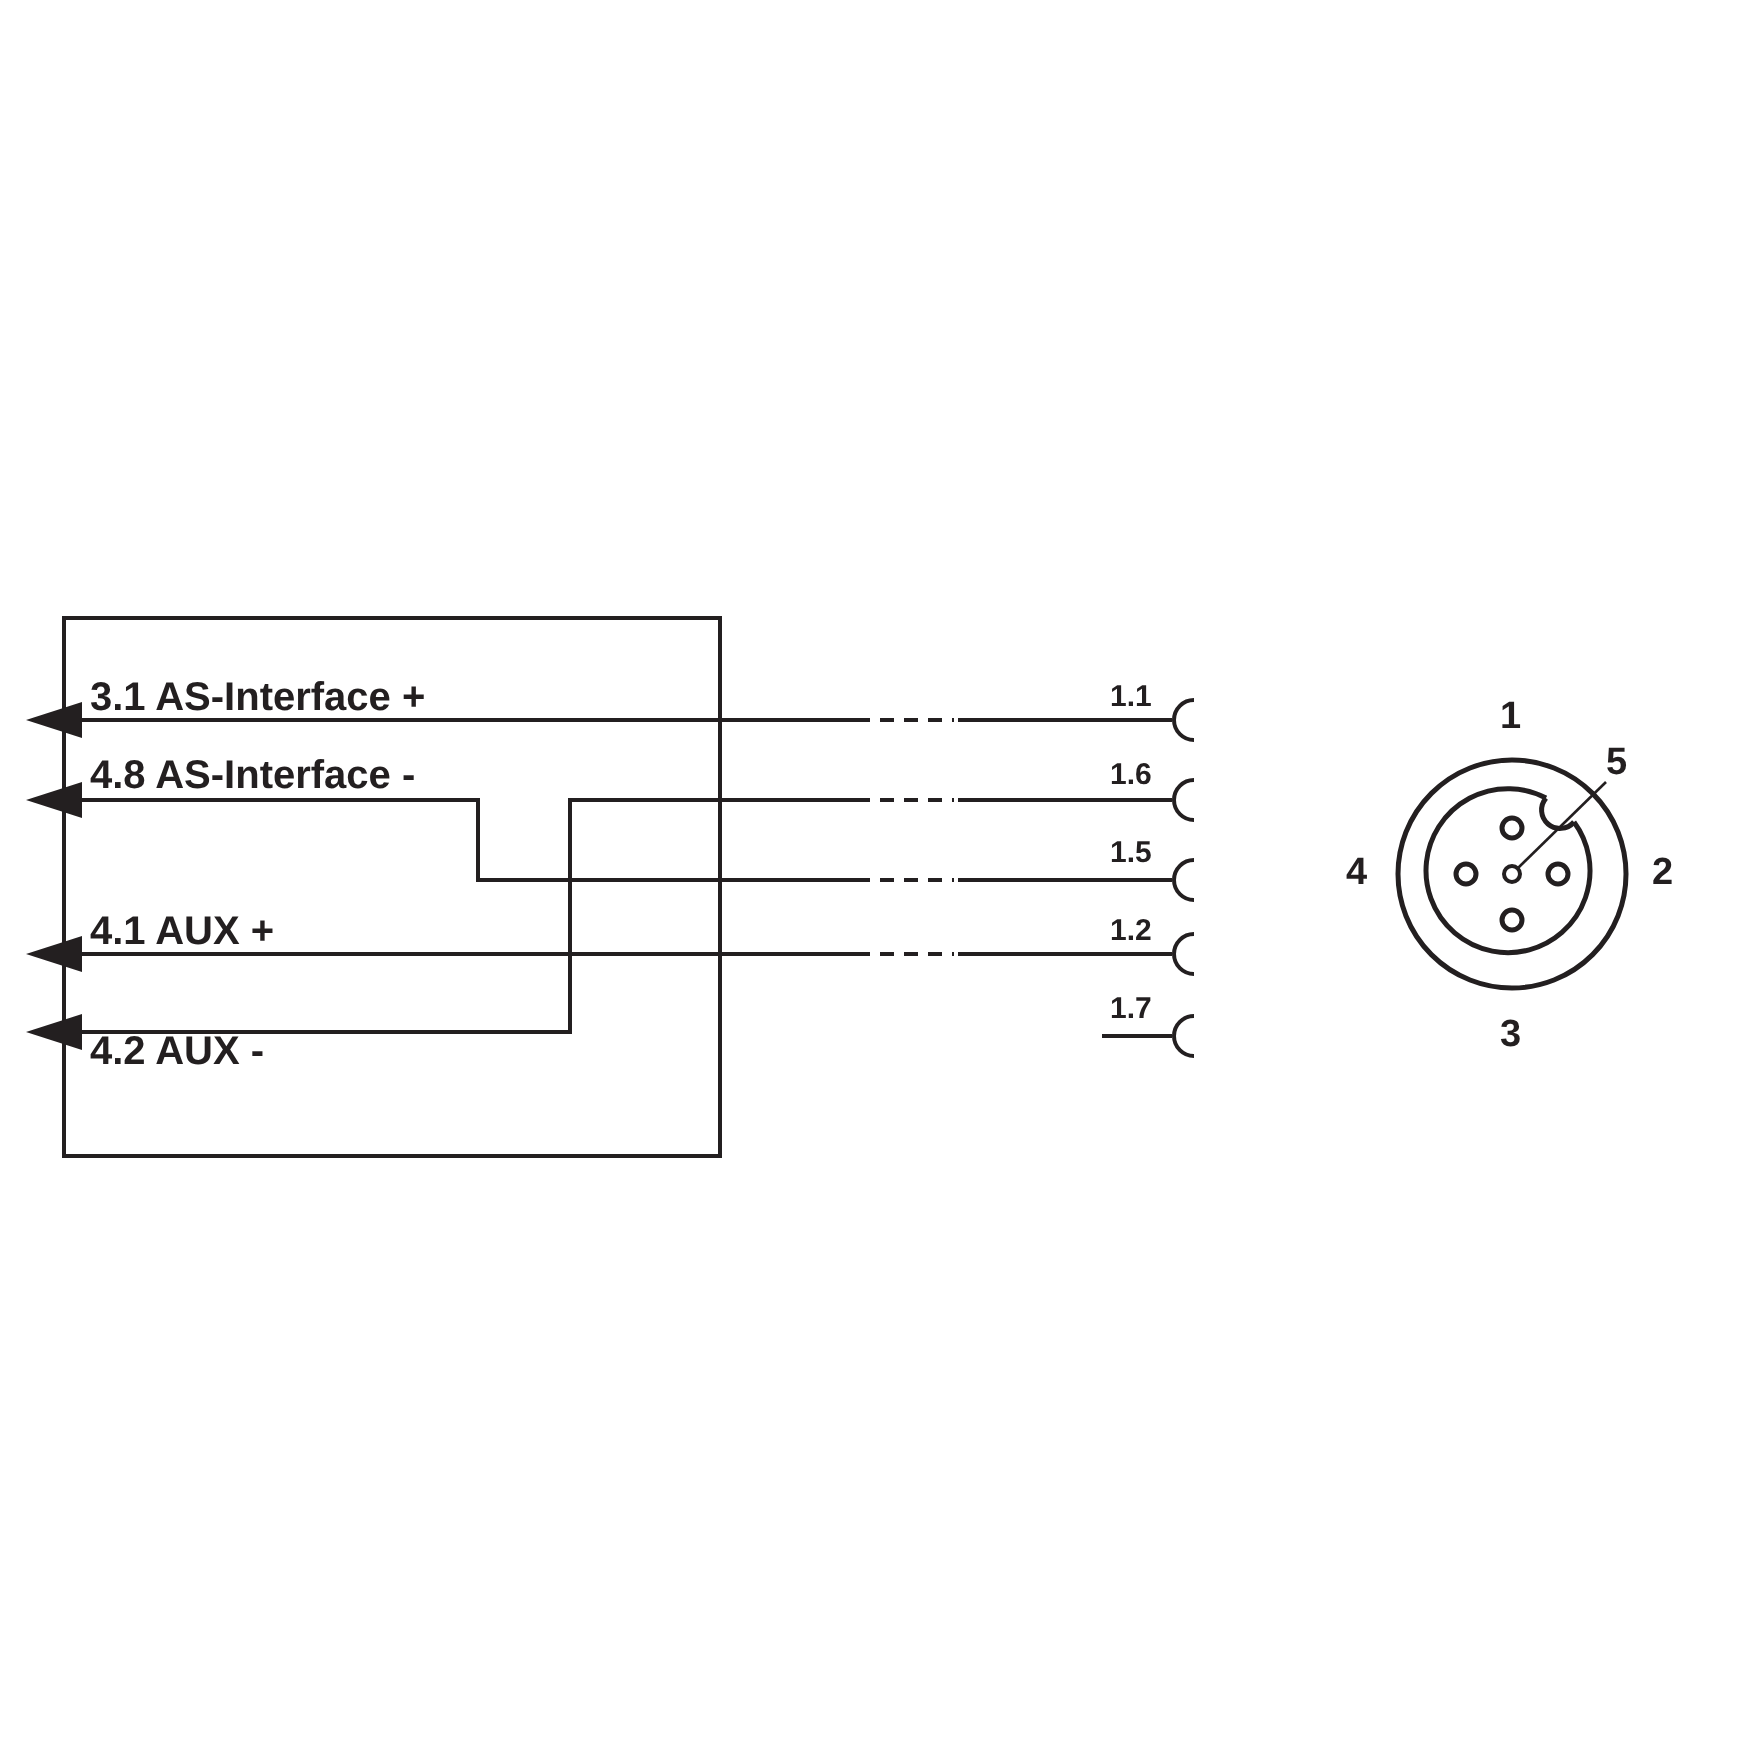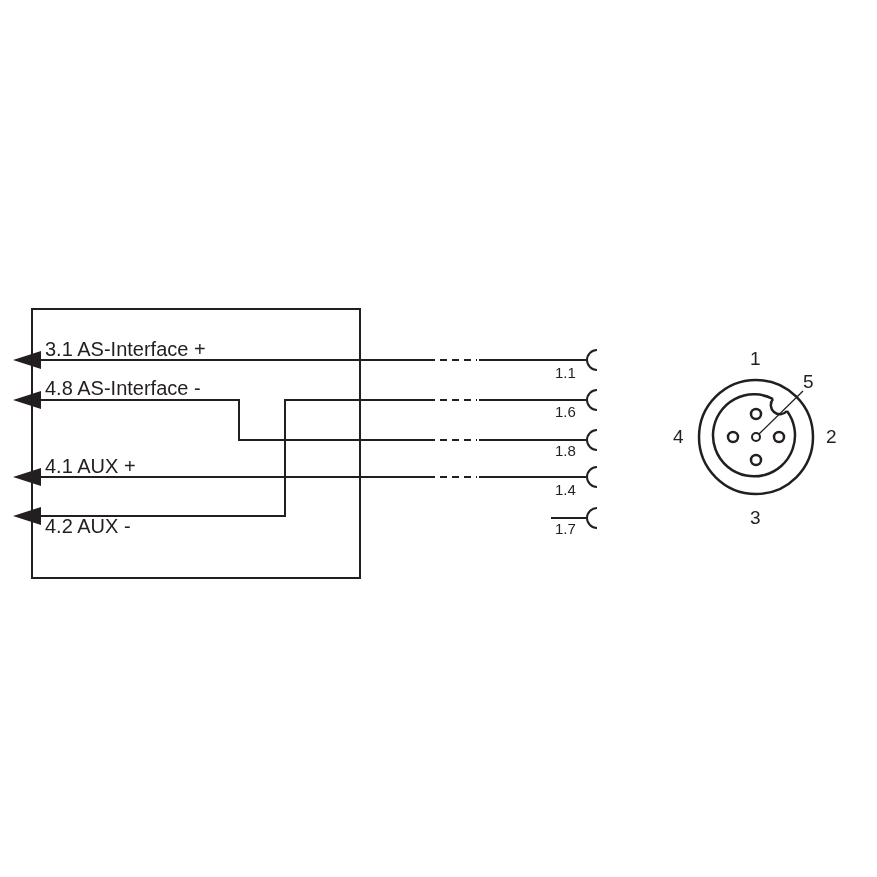--- a/index.html
+++ b/index.html
@@ -1,20 +1,20 @@
 <!DOCTYPE html>
 <html><head>
 <meta charset="utf-8">
 <style>
   html, body { margin:0; padding:0; background:#ffffff; }
   body { width:877px; height:877px; position:relative; overflow:hidden; font-family:"Liberation Sans", sans-serif; }
-  #diagram { position:absolute; left:0; top:0; width:877px; height:877px; }
+  #diagram { position:absolute; left:0; top:0; width:877px; height:877px;font-weight:bold; }
   .lbl { position:absolute; color:#231f20; white-space:nowrap; line-height:1; }
   .sig { font-size:20px; }
-  .pin { font-size:15px;margin-top:24px; }
+  .pin { font-size:15px; }
   .cn { font-size:19px; }
 </style>
 </head>
 <body>
 
 <div id="diagram">
   <svg width="877" height="877" viewBox="0 0 877 877">
     <g stroke="#231f20" fill="none" stroke-width="2">
 
       <rect x="32" y="309" width="328" height="269"></rect>
@@ -74,22 +74,22 @@
 
   
   <div class="lbl sig" style="left:45px;top:339px;">3.1 AS-Interface +</div>
   <div class="lbl sig" style="left:45px;top:378px;">4.8 AS-Interface -</div>
   <div class="lbl sig" style="left:45px;top:456px;">4.1 AUX +</div>
   <div class="lbl sig" style="left:45px;top:495px;margin-top:21px;">4.2 AUX -</div>
 
   
   <div class="lbl pin" style="left:555px;top:341px;">1.1</div>
   <div class="lbl pin" style="left:555px;top:380px;">1.6</div>
-  <div class="lbl pin" style="left:555px;top:419px;">1.8</div>
-  <div class="lbl pin" style="left:555px;top:458px;">1.4</div>
+  <div class="lbl pin" style="left:555px;top:419px;">1.5</div>
+  <div class="lbl pin" style="left:555px;top:458px;">1.2</div>
   <div class="lbl pin" style="left:555px;top:497px;">1.7</div>
 
   
   <div class="lbl cn" style="left:750px;top:349px;">1</div>
   <div class="lbl cn" style="left:826px;top:427px;">2</div>
   <div class="lbl cn" style="left:750px;top:508px;">3</div>
   <div class="lbl cn" style="left:673px;top:427px;">4</div>
   <div class="lbl cn" style="left:803px;top:372px;">5</div>
 </div>
 

